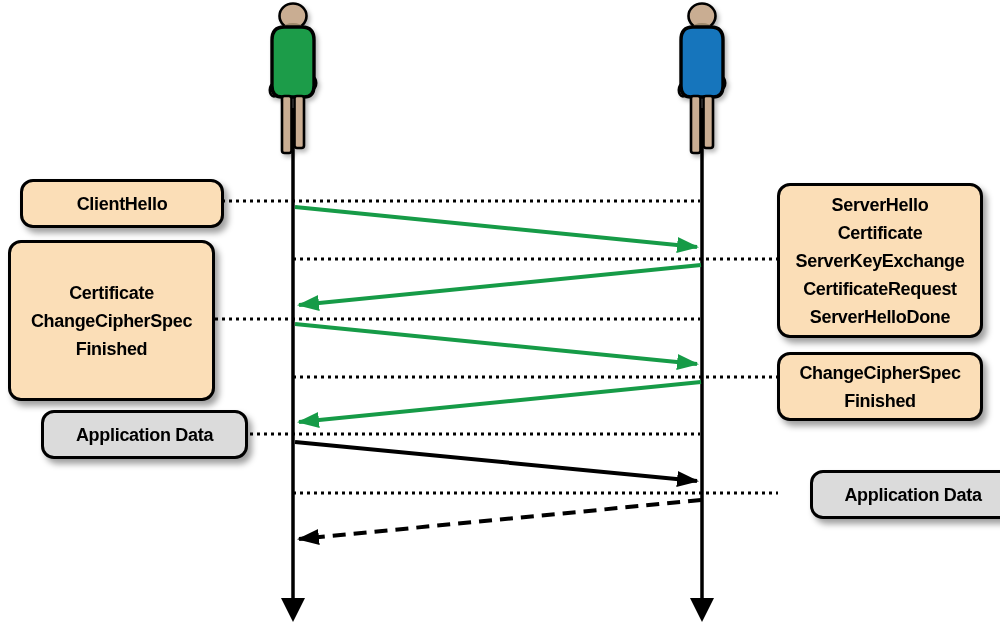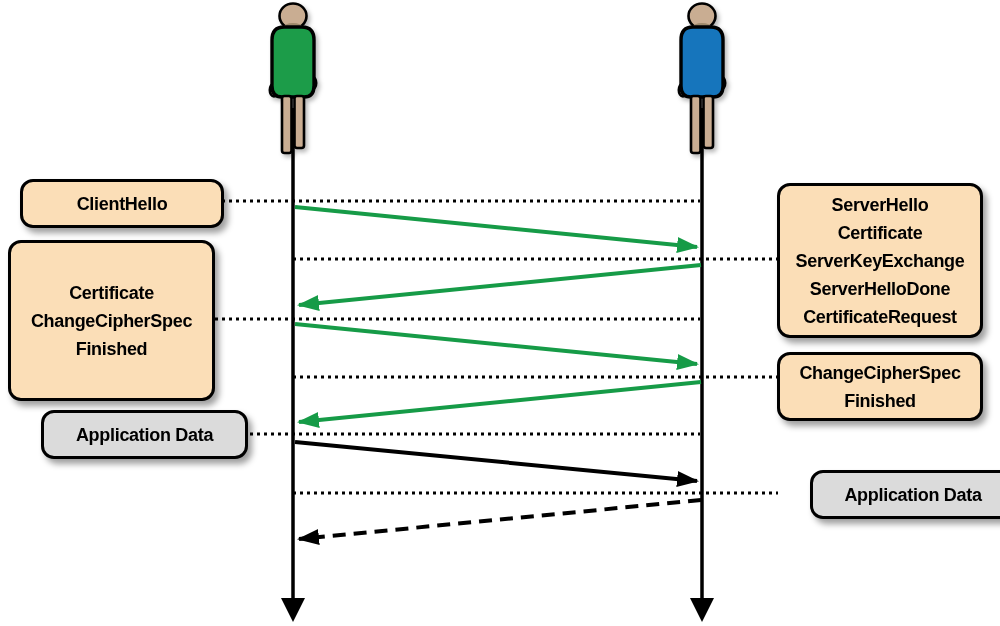--- a/index.html
+++ b/index.html
@@ -105,22 +105,22 @@
   </div>
 
   <div class="box gray" style="left:8px;top:410px;width:207px;height:49px">
     <div class="ln">Application Data</div>
   </div>
 
   <div class="box" style="left:777px;top:183px;width:206px;height:155px">
     <div class="ln">ServerHello</div>
     <div class="ln">Certificate</div>
     <div class="ln">ServerKeyExchange</div>
+    <div class="ln">CertificateRequest</div>
     <div class="ln">ServerHelloDone</div>
-    <div class="ln">CertificateRequest</div>
   </div>
 
   <div class="box" style="left:777px;top:352px;width:206px;height:69px">
     <div class="ln">ChangeCipherSpec</div>
     <div class="ln">Finished</div>
   </div>
 
   <div class="box gray" style="left:777px;top:470px;width:206px;height:49px">
     <div class="ln">Application Data</div>
   </div>

